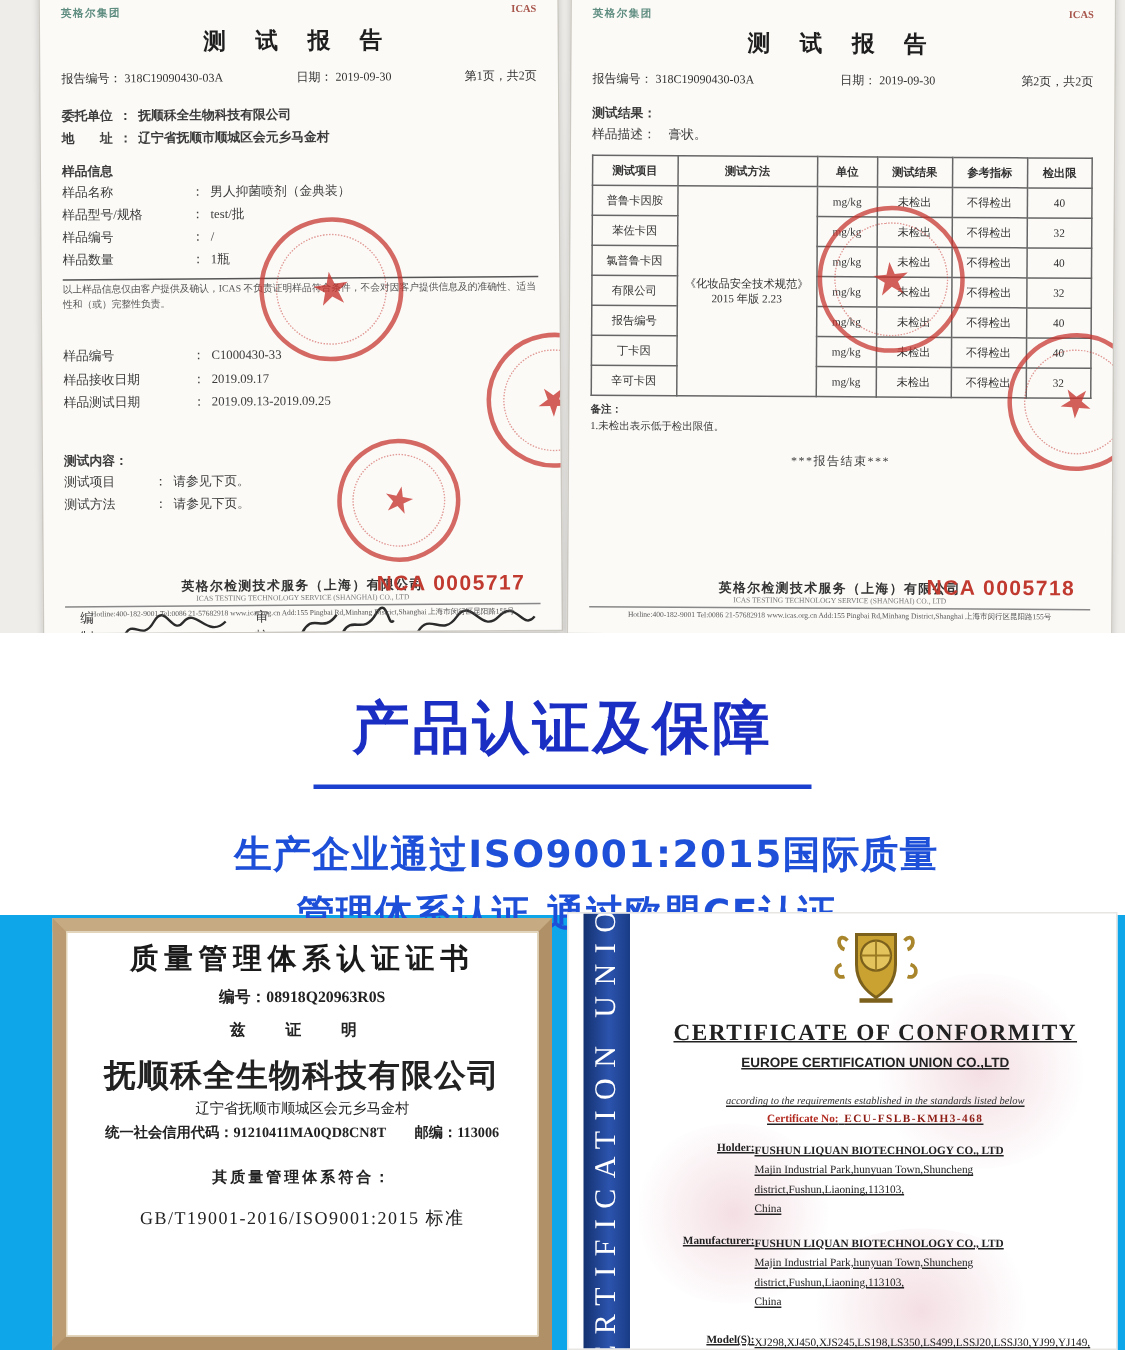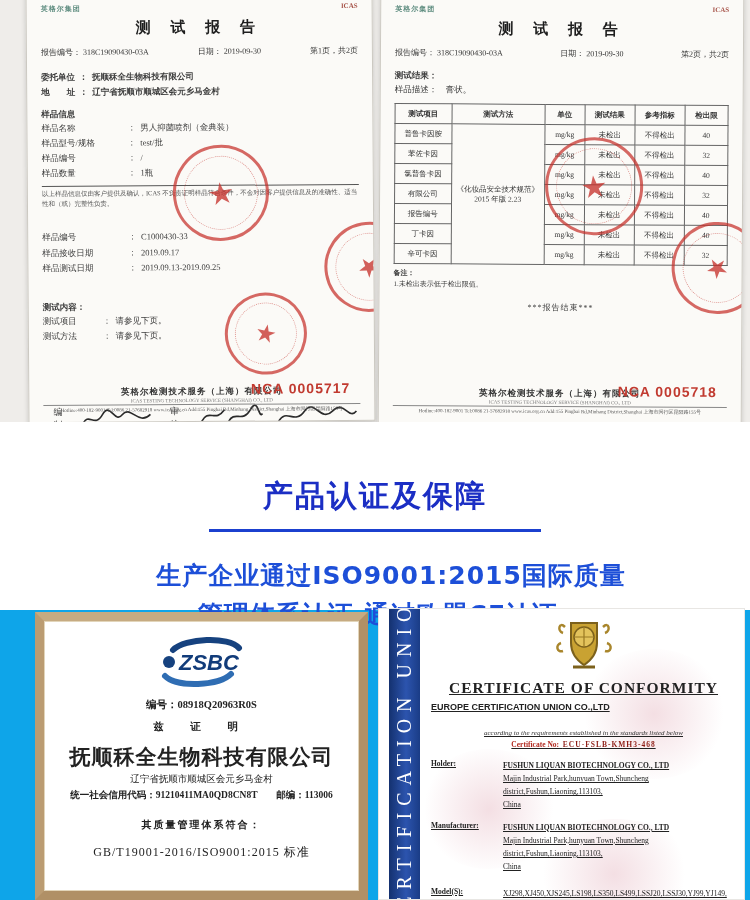--- a/index.html
+++ b/index.html
@@ -36,21 +36,21 @@
   .nca { position:absolute; right:24px; bottom:24px; color:#c13a30; font-weight:bold; font-size:14px;
          font-family:"Liberation Sans",sans-serif; letter-spacing:1px; }
   
   .stamp { position:absolute; border:3px solid rgba(197,48,42,.85); border-radius:50%; opacity:.85; }
   .stamp::before { content:""; position:absolute; inset:9%; border:1px dotted rgba(197,48,42,.55); border-radius:50%; }
   .stamp .star { position:absolute; inset:0; display:flex; align-items:center; justify-content:center;
                  color:rgba(197,48,42,.9); }
 
   
   .mid { position:absolute; left:0; top:422px; width:750px; height:188px; background:#fff; text-align:center; }
-  .mid-title { margin-top:54px; font-size:30px; font-weight:bold; letter-spacing:2px; }
+  .mid-title { margin-top:38px; font-size:38px; font-weight:bold; letter-spacing:2px; }
   .mid-rule { width:332px; height:3px; margin:12px auto 0; }
   .mid-body { margin-top:24px; font-size:25px; font-weight:bold; line-height:39px; letter-spacing:1px;margin-left:32px; }
 
   
   .cert-left { position:absolute; left:35px; top:612px; width:333px; height:288px;
                border:9px solid #b09066; border-top-color:#c6ab82; border-left-color:#bb9c72;
                background:#fff; overflow:hidden; }
   .cert-left-inner { height:100%; border:1px solid #e2d5ba; text-align:center; font-family:"Liberation Serif",serif; color:#222; overflow:hidden; }
   .zsbc { margin-top:14px; }
   .cl-title { font-size:19px; font-weight:bold; letter-spacing:4px; margin-top:4px; color:#1a1a1a; }
@@ -65,27 +65,27 @@
   .cert-right { position:absolute; left:378px; top:608px; width:367px; height:292px; background:#fff;
                 border:1px solid #e8e6e3; overflow:hidden; font-family:"Liberation Serif",serif; color:#222; }
   .blotch { position:absolute; border-radius:50%; background:radial-gradient(circle, rgba(225,170,182,.38), transparent 70%); }
   .blue-band { position:absolute; left:10px; top:0; width:31px; height:100%;
                background:linear-gradient(90deg,#14316f,#2c54ae 55%,#1a3c86); display:flex; align-items:center; justify-content:center; }
   .band-text { writing-mode:vertical-rl; transform:rotate(180deg); color:#fff; font-size:20px; letter-spacing:7px;
                font-family:"Liberation Serif",serif; white-space:nowrap; }
   .cr-content { position:absolute; left:52px; right:8px; top:0; height:100%;text-decoration:underline; }
   .crest { text-align:center; margin-top:8px; }
   .cr-title { text-align:center; font-size:15.5px; font-weight:bold; letter-spacing:1px; margin-top:2px; }
-  .cr-sub { text-align:left; font-size:9px; font-weight:bold; margin-top:5px; font-family:"Liberation Sans",sans-serif; }
+  .cr-sub { text-align:center; font-size:9px; font-weight:bold; margin-top:5px; font-family:"Liberation Sans",sans-serif; }
   .cr-accord { text-align:center; font-size:7px; font-style:italic; margin-top:17px; color:#333; }
   .cr-no { text-align:center; font-size:7.5px; font-weight:bold; margin-top:3px; color:#b22a20; }
   .cr-no b { color:#8e1d15; letter-spacing:1px; }
   .cr-rows { margin-top:10px; }
   .cr-row { display:flex; margin-bottom:9px; }
-  .cr-lab { width:72px; flex:none; font-size:7.5px; font-weight:bold; }
+  .cr-lab { width:72px; flex:none; font-size:7.5px; font-weight:bold;text-align:right; }
   .cr-val { font-size:7.5px; line-height:1.75; }
   .cr-val .b1 { font-weight:bold; display:block; }
   .cr-val span { display:block; }
 </style>
 </head>
 <body>
 
 <div class="page">
 
   <div class="reports-band">
@@ -314,28 +314,21 @@
     <div class="mid-title" id="mid-title" style="color: rgb(27, 46, 196);">产品认证及保障</div>
     <div class="mid-rule" id="mid-rule" style="background: rgb(27, 64, 207);"></div>
     <div class="mid-body" id="mid-body" style="color: rgb(29, 79, 216);">
       <div>生产企业通过ISO9001:2015国际质量</div>
       <div>管理体系认证,通过欧盟CE认证。</div>
     </div>
   </div>
 
   <div class="cert-left">
     <div class="cert-left-inner">
-      <div class="zsbc">
-        <svg width="118" height="52" viewBox="0 0 118 52">
-          <path d="M30 14 C42 2, 86 0, 96 12" stroke="#16427f" stroke-width="6" fill="none" stroke-linecap="round"></path>
-          <path d="M88 38 C76 50, 34 52, 22 40" stroke="#2f6db3" stroke-width="6" fill="none" stroke-linecap="round"></path>
-          <circle cx="26" cy="26" r="6" fill="#16427f"></circle>
-          <text x="36" y="34" font-family="Liberation Sans, sans-serif" font-size="22" font-style="italic" font-weight="bold" fill="#123c7a">ZSBC</text>
-        </svg>
-      </div>
+      <div class="cl-title">质量管理体系认证证书</div>
       <div class="cl-no">编号：08918Q20963R0S</div>
       <div class="cl-hereby">兹 证 明</div>
       <div class="cl-company">抚顺秝全生物科技有限公司</div>
       <div class="cl-addr">辽宁省抚顺市顺城区会元乡马金村</div>
       <div class="cl-credit">统一社会信用代码：91210411MA0QD8CN8T　　邮编：113006</div>
       <div class="cl-conform">其质量管理体系符合：</div>
       <div class="cl-standard">GB/T19001-2016/ISO9001:2015 标准</div>
 
     </div>
   </div>

